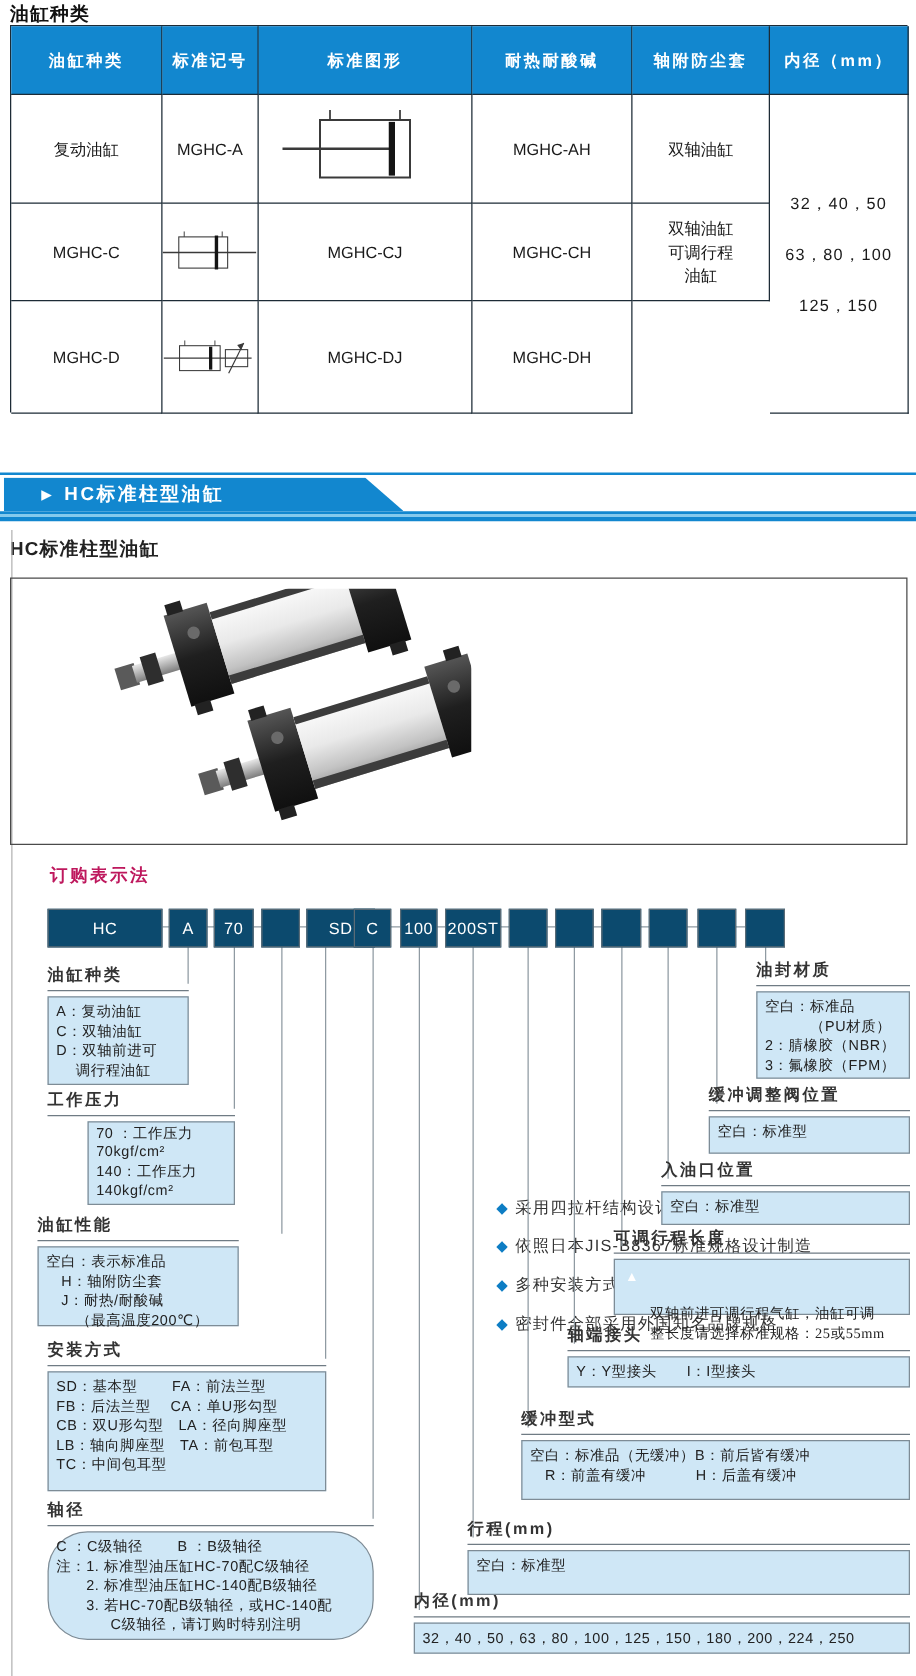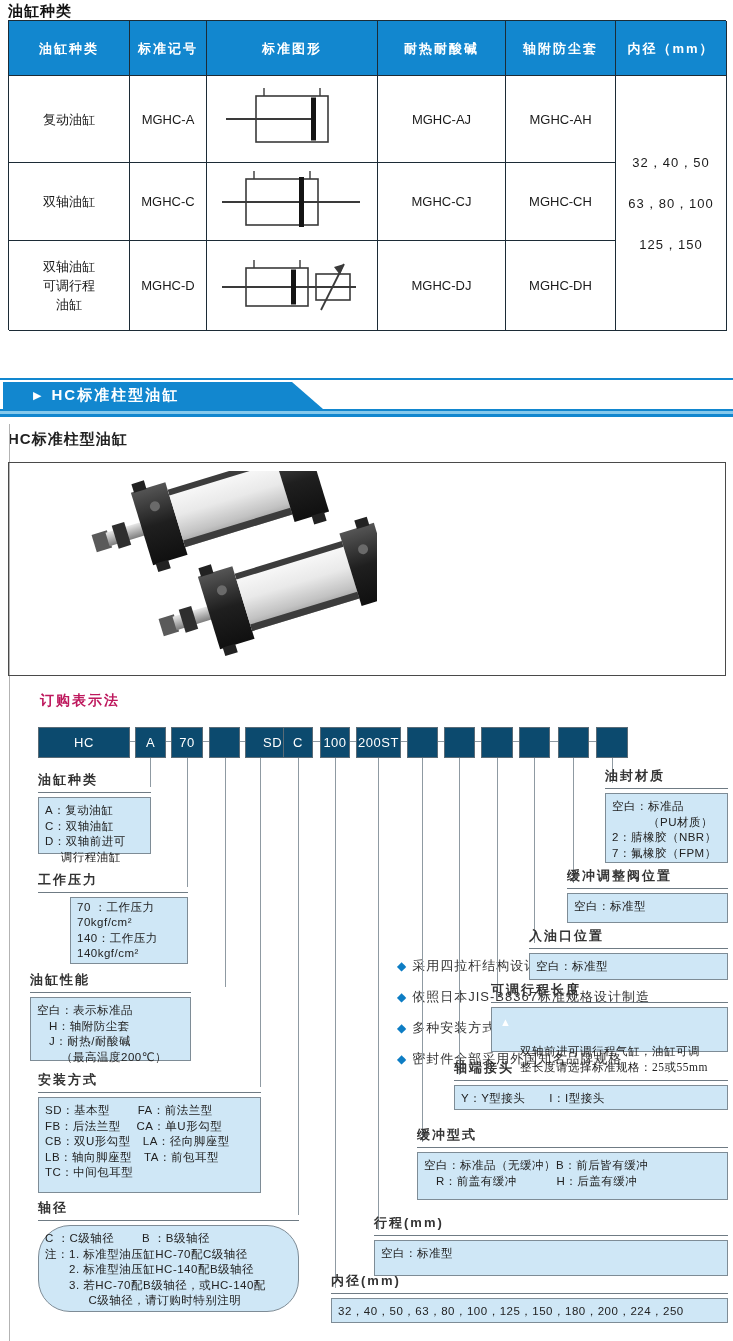--- a/index.html
+++ b/index.html
@@ -82,21 +82,20 @@
     <div class="cell">MGHC-A</div>
     <div class="cell">
       <svg class="symbol" width="140" height="70" viewBox="0 0 140 70">
         <rect x="34" y="12" width="72" height="46" fill="none" stroke="#3a3a3a" stroke-width="1.6"></rect>
         <line x1="42" y1="4" x2="42" y2="12" stroke="#3a3a3a" stroke-width="1.4"></line>
         <line x1="98" y1="4" x2="98" y2="12" stroke="#3a3a3a" stroke-width="1.4"></line>
         <line x1="4" y1="35" x2="92" y2="35" stroke="#3a3a3a" stroke-width="2"></line>
         <rect x="89" y="13.5" width="5" height="43" fill="#141414"></rect>
       </svg>
     </div>
-    <div class="cell">MGHC-AJ</div>
     <div class="cell">MGHC-AH</div>
 
     <div class="cell bore-cell">
       <div>32，40，50</div>
       <div>63，80，100</div>
       <div>125，150</div>
     </div>
 
     <div class="cell">双轴油缸</div>
     <div class="cell">MGHC-C</div>
@@ -231,21 +230,21 @@
   <div class="vline" style="left:422px;top:757px;height:385px;"></div>
   <div class="vline" style="left:459px;top:757px;height:318px;"></div>
   <div class="vline" style="left:497px;top:757px;height:240px;"></div>
   <div class="vline" style="left:534px;top:757px;height:186px;"></div>
   <div class="vline" style="left:573px;top:757px;height:126px;"></div>
   <div class="vline" style="left:612px;top:757px;height:26px;"></div>
 
   <div class="sec" style="left:38px;top:771px;width:113px;">
     <div class="sec-title">油缸种类</div>
     <div class="sec-rule"></div>
-    <div class="sec-box" style="height:57px;">A：复动油缸
+    <div class="sec-box" style="height:71px;">A：复动油缸
 C：双轴油缸
 D：双轴前进可
 　  调行程油缸</div>
   </div>
 
   <div class="sec" style="left:38px;top:871px;width:150px;">
     <div class="sec-title">工作压力</div>
     <div class="sec-rule"></div>
     <div class="sec-box vcenter" style="height:67px;margin-left:32px;">70 ：工作压力70kgf/cm²
 140：工作压力140kgf/cm²</div>
@@ -326,16 +325,16 @@
     <div class="sec-rule"></div>
     <div class="sec-box" style="height:30px;">空白：标准型</div>
   </div>
 
   <div class="sec" style="left:605px;top:767px;width:123px;">
     <div class="sec-title">油封材质</div>
     <div class="sec-rule"></div>
     <div class="sec-box" style="height:70px;">空白：标准品
 　　　（PU材质）
 2：腈橡胶（NBR）
-7：氟橡胶（FPM）</div>
+3：氟橡胶（FPM）</div>
   </div>
 
 </div>
 
 </body></html>

